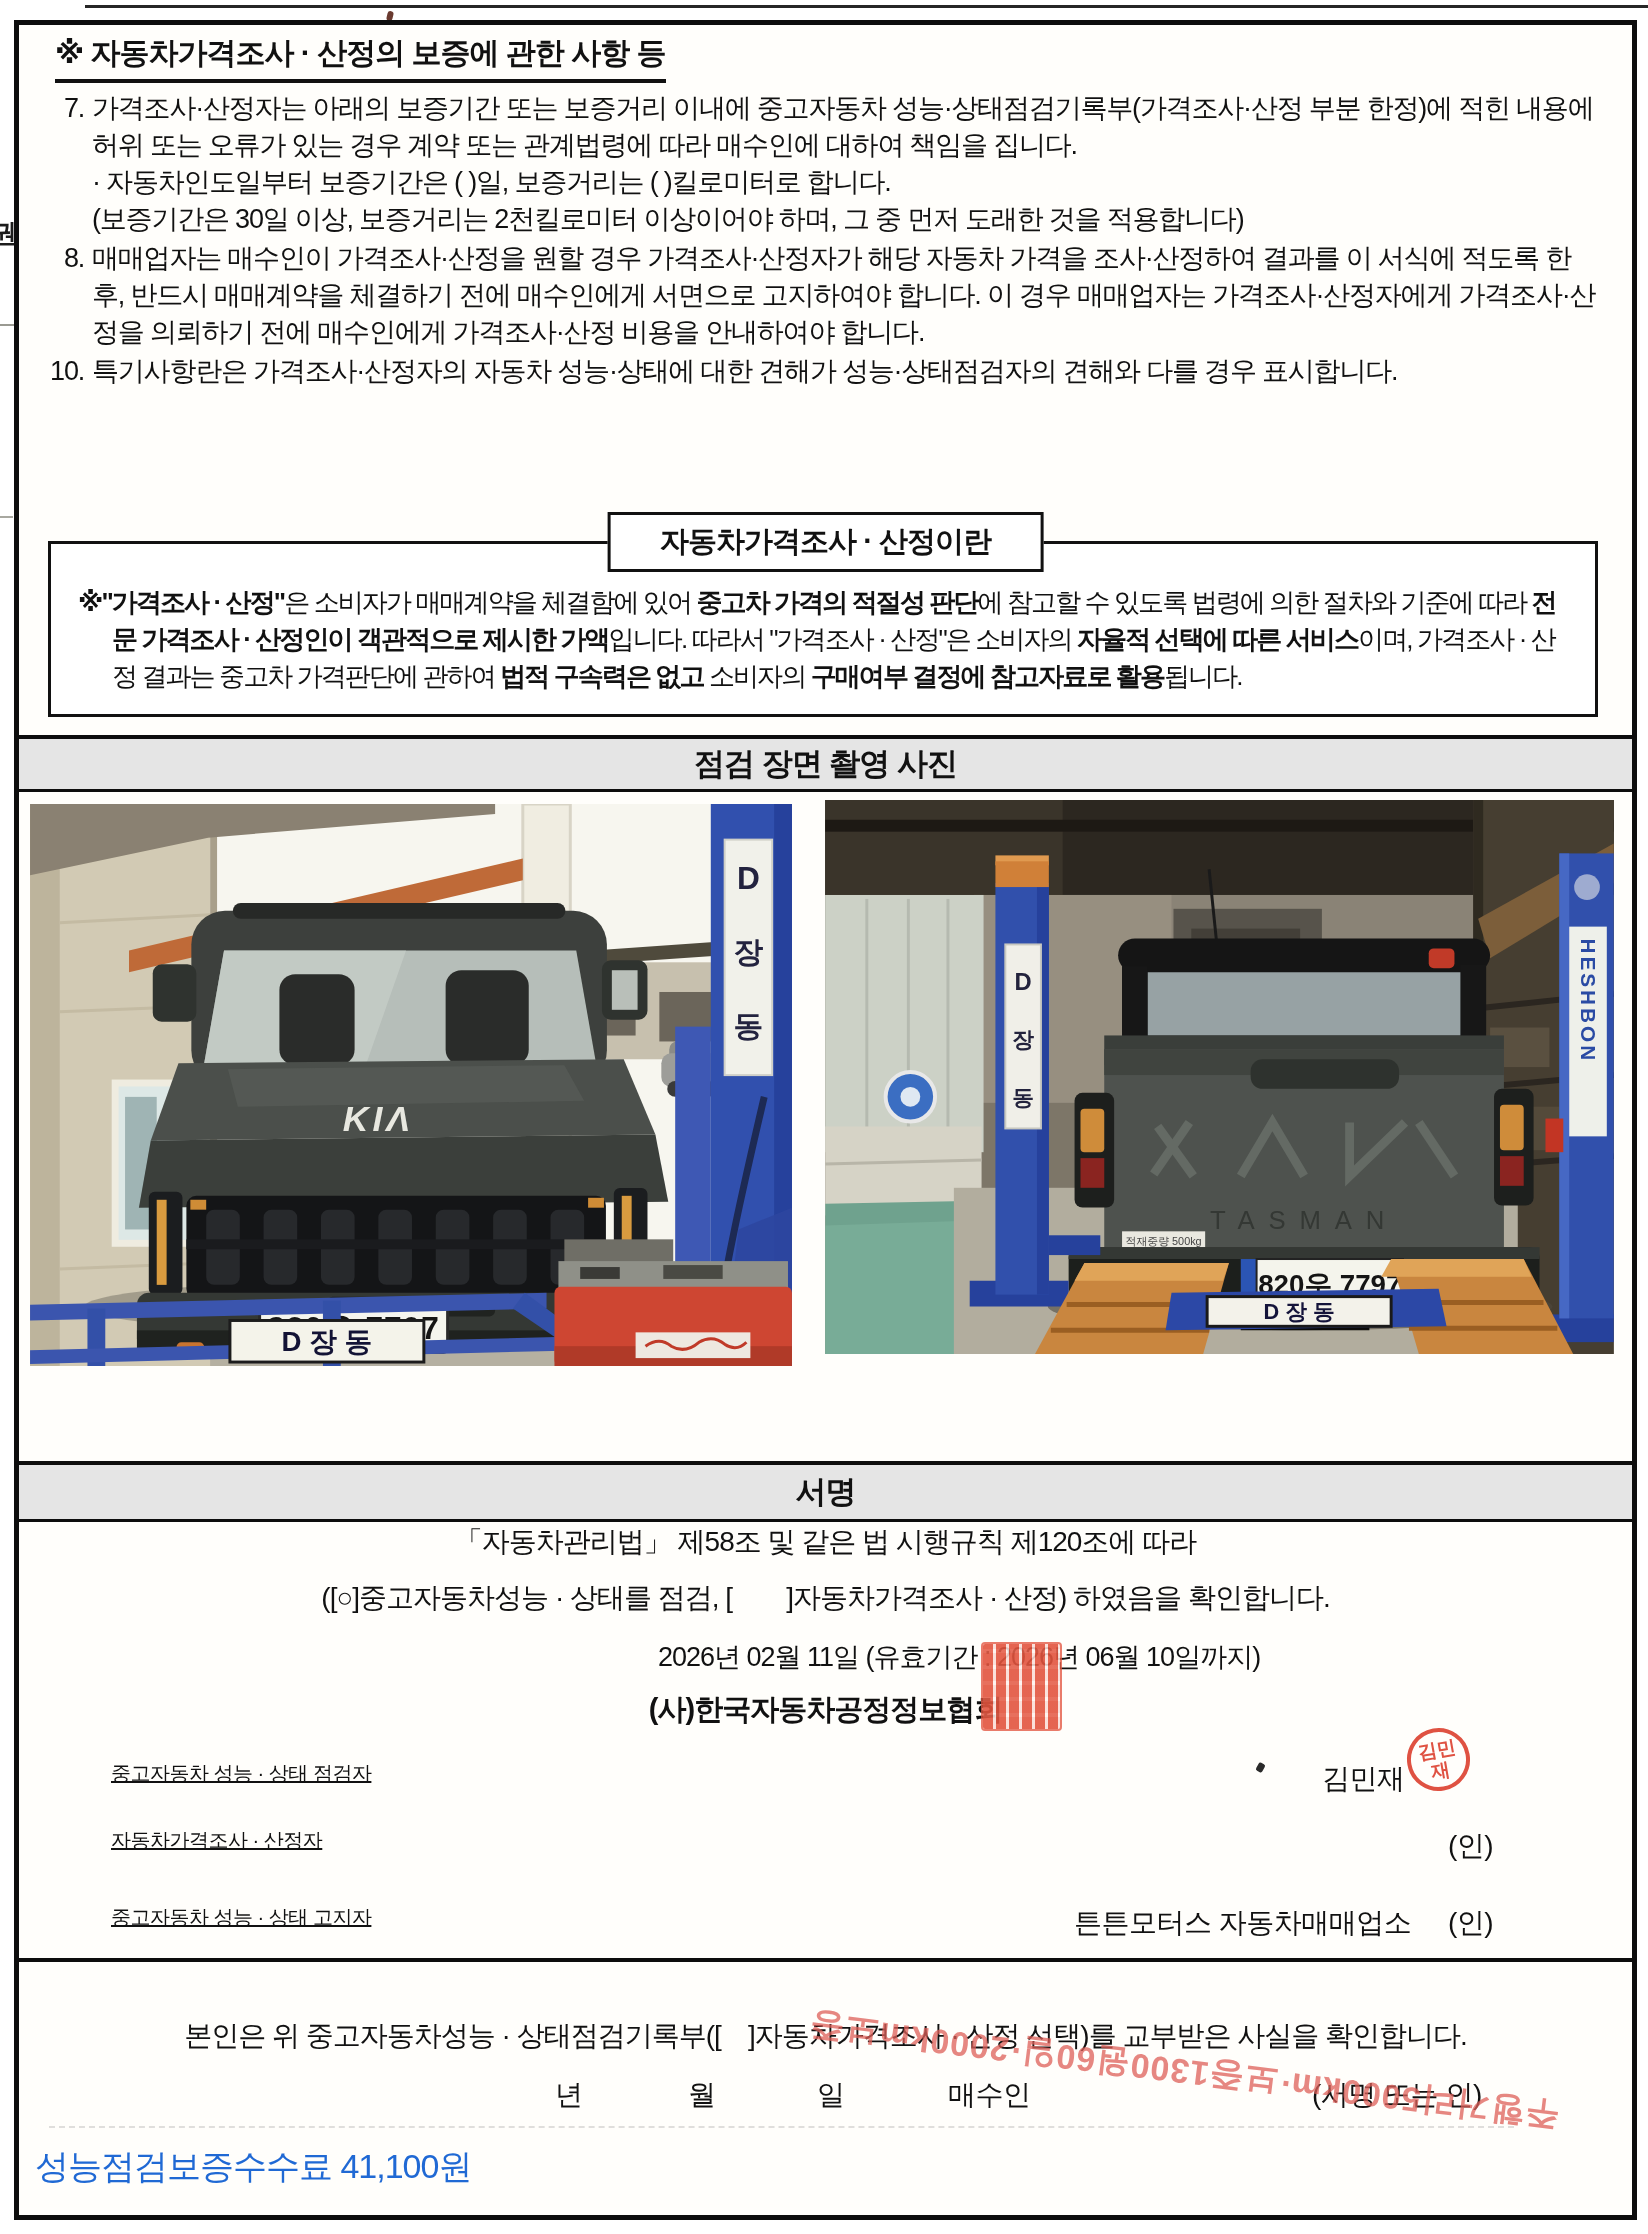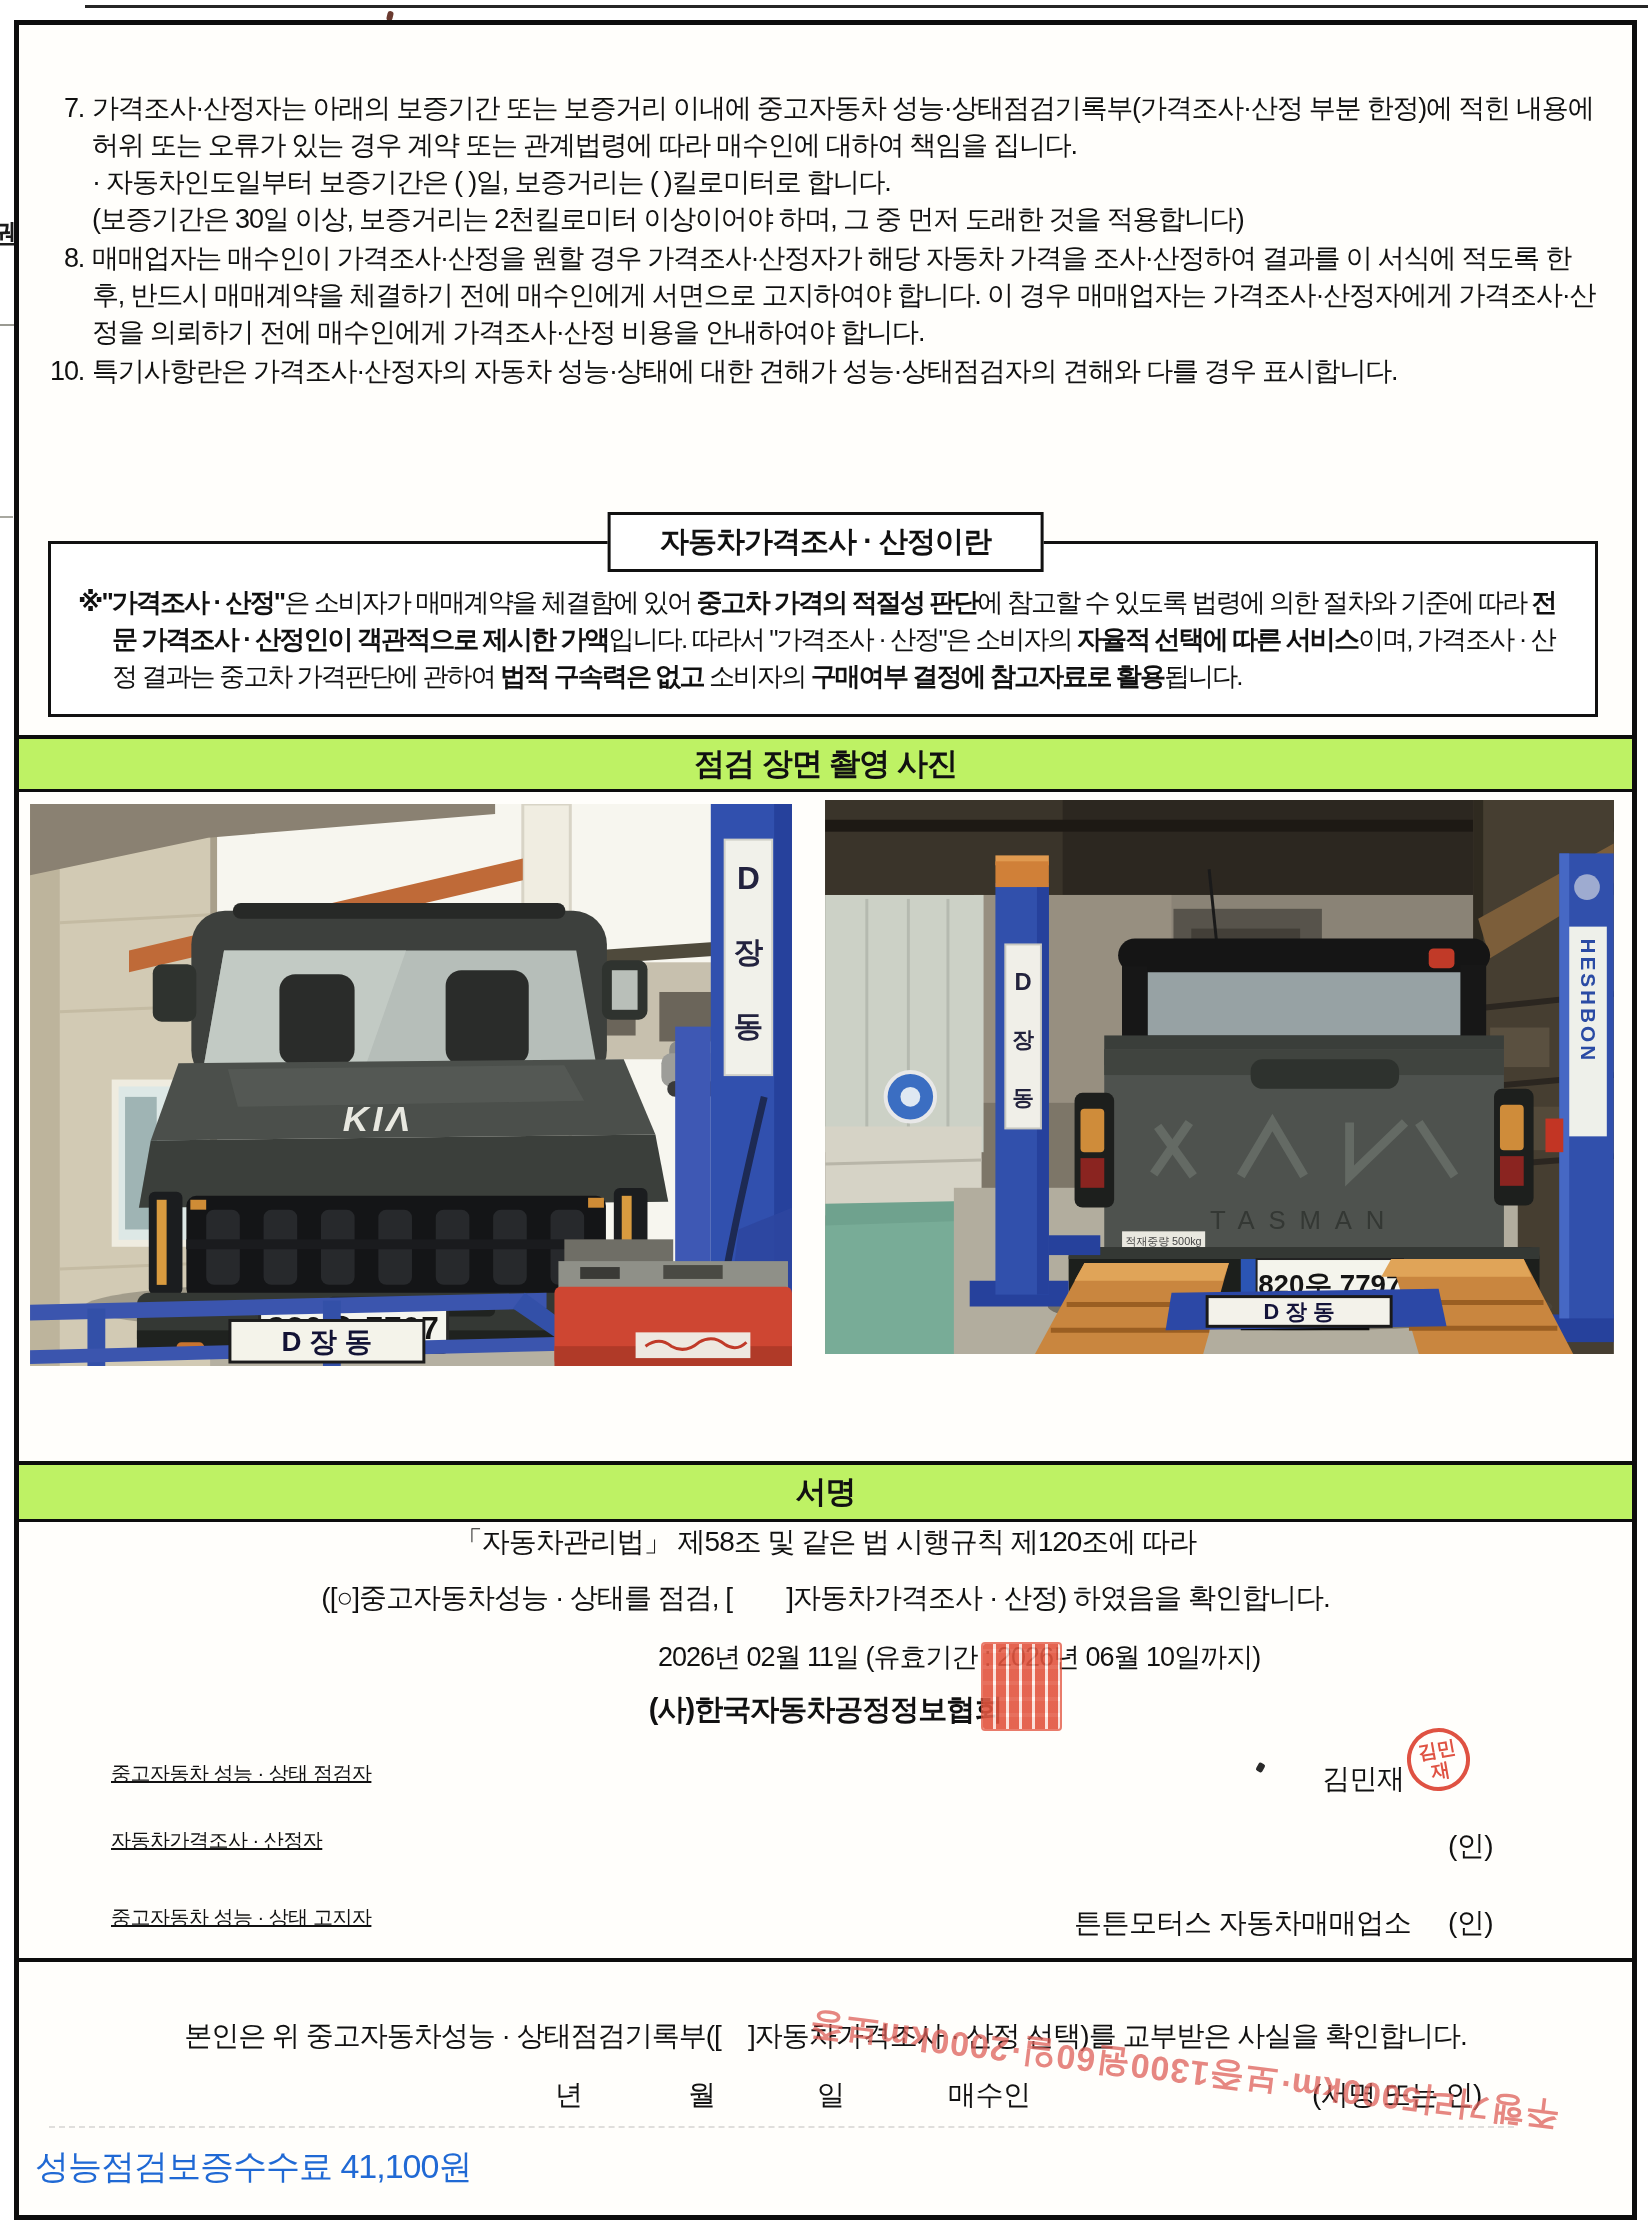--- a/index.html
+++ b/index.html
@@ -27,21 +27,21 @@
   .item .sub{text-indent:0;}
   .defhead{
     position:absolute;top:487px;left:50%;transform:translateX(-50%);
     border:3px solid #111;background:#fff;font-size:29px;font-weight:bold;
     padding:7px 50px;z-index:2;letter-spacing:-1px;white-space:nowrap;
   }
   .defbox{position:absolute;top:516px;left:29px;width:1544px;height:170px;border:3px solid #111;background:#fff;}
   .defp{margin:0;padding:40px 24px 0 61px;text-indent:-34px;font-size:26px;line-height:37px;letter-spacing:-1.9px;}
   .defp .b{font-weight:bold;}
   .band{
-    position:absolute;left:0;right:0;background:#bef264;
+    position:absolute;left:0;right:0;background:#e5e5e5;
     border-top:4px solid #0d0d0d;border-bottom:3px solid #0d0d0d;
     display:flex;align-items:center;justify-content:center;
     font-size:31px;font-weight:bold;letter-spacing:-1px;
   }
   .band1{top:710px;height:50px;}
   .band2{top:1436px;height:54px;}
   .photoL{position:absolute;left:11px;top:779px;width:762px;height:562px;}
   .photoR{position:absolute;left:806px;top:775px;width:789px;height:554px;}
   .photoL svg,.photoR svg{display:block;}
   .cline{position:absolute;left:0;width:100%;text-align:center;letter-spacing:-1px;}
@@ -82,20 +82,21 @@
 <body>
 
 <div class="topline"></div>
 <div class="topdot"></div>
 <div class="edge-glyph">권</div>
 <div class="edge-line1"></div>
 <div class="edge-line2"></div>
 
 <div class="page">
 
+  <div class="wtitle">※ 자동차가격조사 · 산정의 보증에 관한 사항 등</div>
 
   <div class="items">
     <div class="item">
       <span class="num">7.</span><span>가격조사·산정자는 아래의 보증기간 또는 보증거리 이내에 중고자동차 성능·상태점검기록부(가격조사·산정 부분 한정)에 적힌 내용에 허위 또는 오류가 있는 경우 계약 또는 관계법령에 따라 매수인에 대하여 책임을 집니다.</span>
       <div class="sub">· 자동차인도일부터 보증기간은 ( )일, 보증거리는 ( )킬로미터로 합니다.</div>
       <div class="sub">(보증기간은 30일 이상, 보증거리는 2천킬로미터 이상이어야 하며, 그 중 먼저 도래한 것을 적용합니다)</div>
     </div>
     <div class="item">
       <span class="num">8.</span><span>매매업자는 매수인이 가격조사·산정을 원할 경우 가격조사·산정자가 해당 자동차 가격을 조사·산정하여 결과를 이 서식에 적도록 한 후, 반드시 매매계약을 체결하기 전에 매수인에게 서면으로 고지하여야 합니다. 이 경우 매매업자는 가격조사·산정자에게 가격조사·산정을 의뢰하기 전에 매수인에게 가격조사·산정 비용을 안내하여야 합니다.</span>
     </div>

